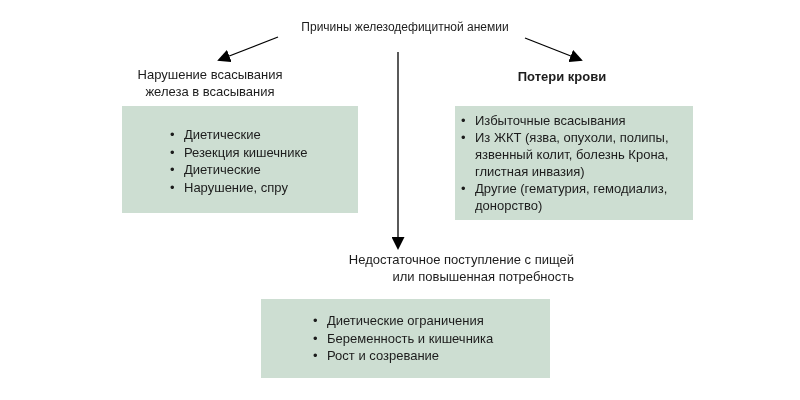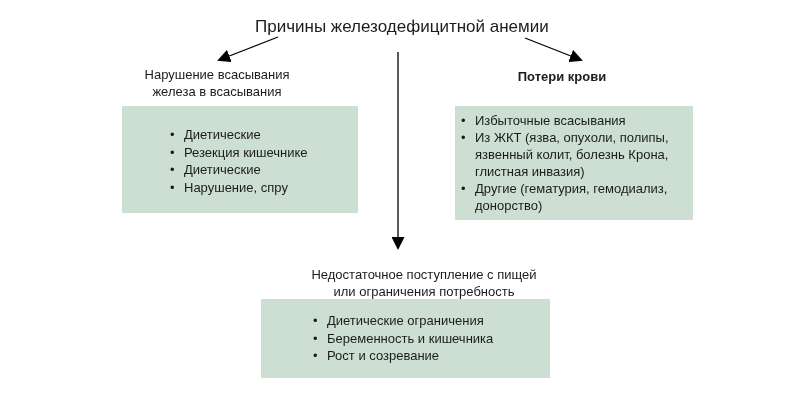--- a/index.html
+++ b/index.html
@@ -27,35 +27,35 @@
     width:800px;height:400px;
     pointer-events:none;
   }
   .arrows line{
     stroke:var(--arrow);
     stroke-width:1.3;
   }
   .title{
     position:absolute;
     left:255px;top:19px;width:300px;
-    text-align:left;
-    font-size:17px;
+    text-align:center;
+    font-size:12px;
     line-height:16px;
     white-space:nowrap;
   }
   .heading{
     position:absolute;
     text-align:center;
     font-size:13px;
     line-height:16.5px;
     white-space:nowrap;
   }
-  .heading-left{left:117px;top:67px;width:200px;}
+  .heading-left{left:110px;top:67px;width:200px;}
   .heading-right{left:462px;top:69px;width:200px;font-weight:bold;}
-  .heading-bottom{left:274px;top:267px;width:300px;}
+  .heading-bottom{left:274px;top:252px;width:300px;text-align:right;}
   .box{
     position:absolute;
     background:var(--box_fill);
     font-size:13px;
   }
   .box-left{
     left:122px;top:106px;width:236px;min-height:107px;
     padding:20px 6px 8px 48px;
   }
   .box-right{
@@ -98,21 +98,21 @@
 
   <div class="heading heading-left">
     <div>Нарушение всасывания</div>
     <div>железа в всасывания</div>
   </div>
 
   <div class="heading heading-right">Потери крови</div>
 
   <div class="heading heading-bottom">
     <div>Недостаточное поступление с пищей</div>
-    <div>или ограничения потребность</div>
+    <div>или повышенная потребность</div>
   </div>
 
   <div class="box box-left">
       <div class="bullet-item">
       <span class="bullet">•</span>
       <span class="bullet-text">Диетические</span>
     </div>
       <div class="bullet-item">
       <span class="bullet">•</span>
       <span class="bullet-text">Резекция кишечнике</span>

